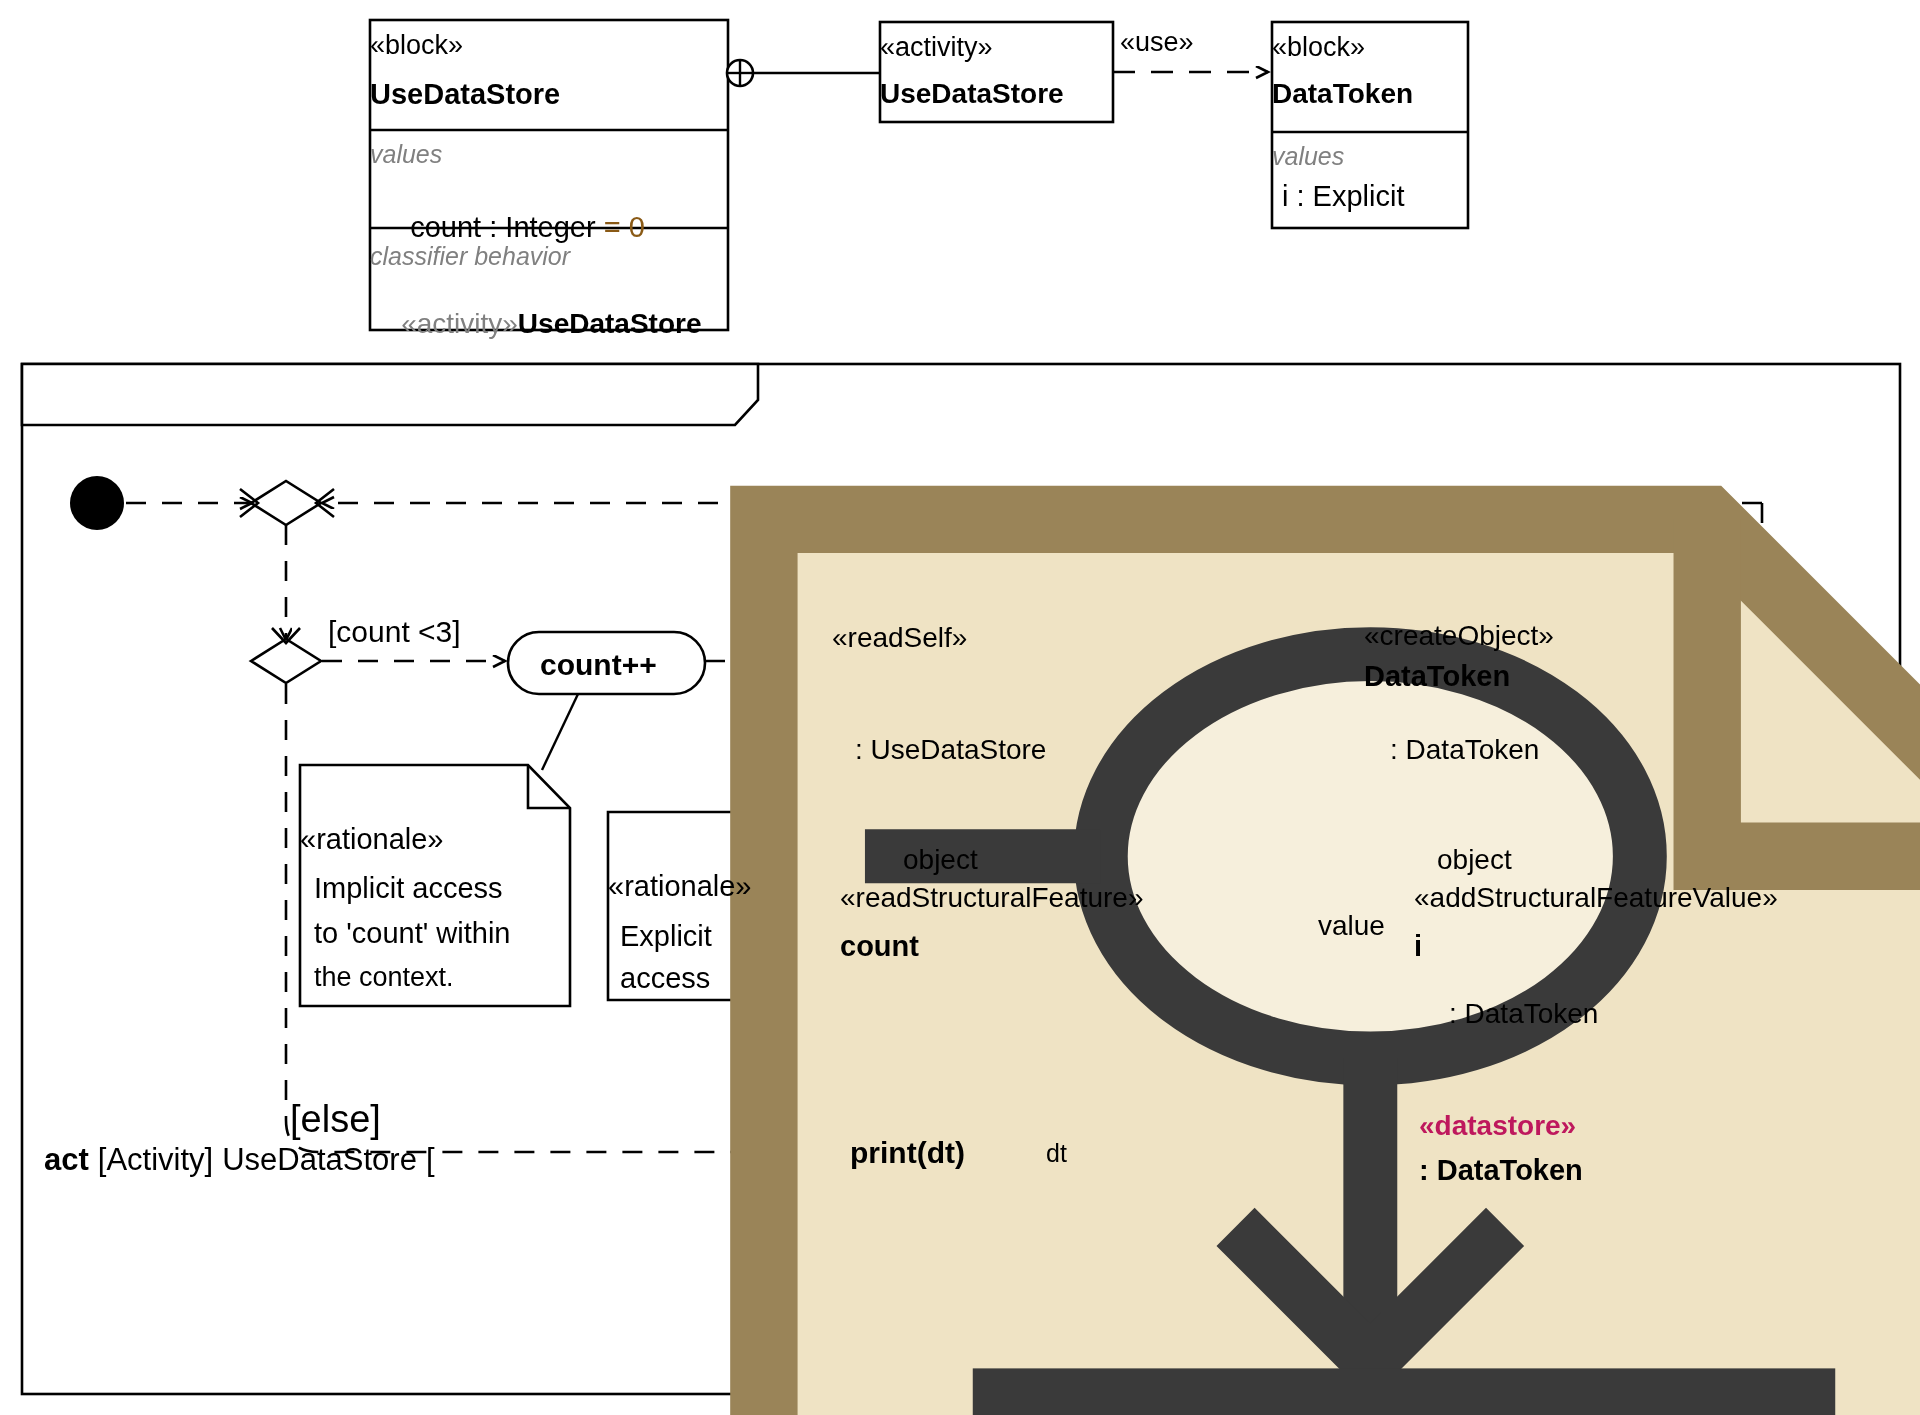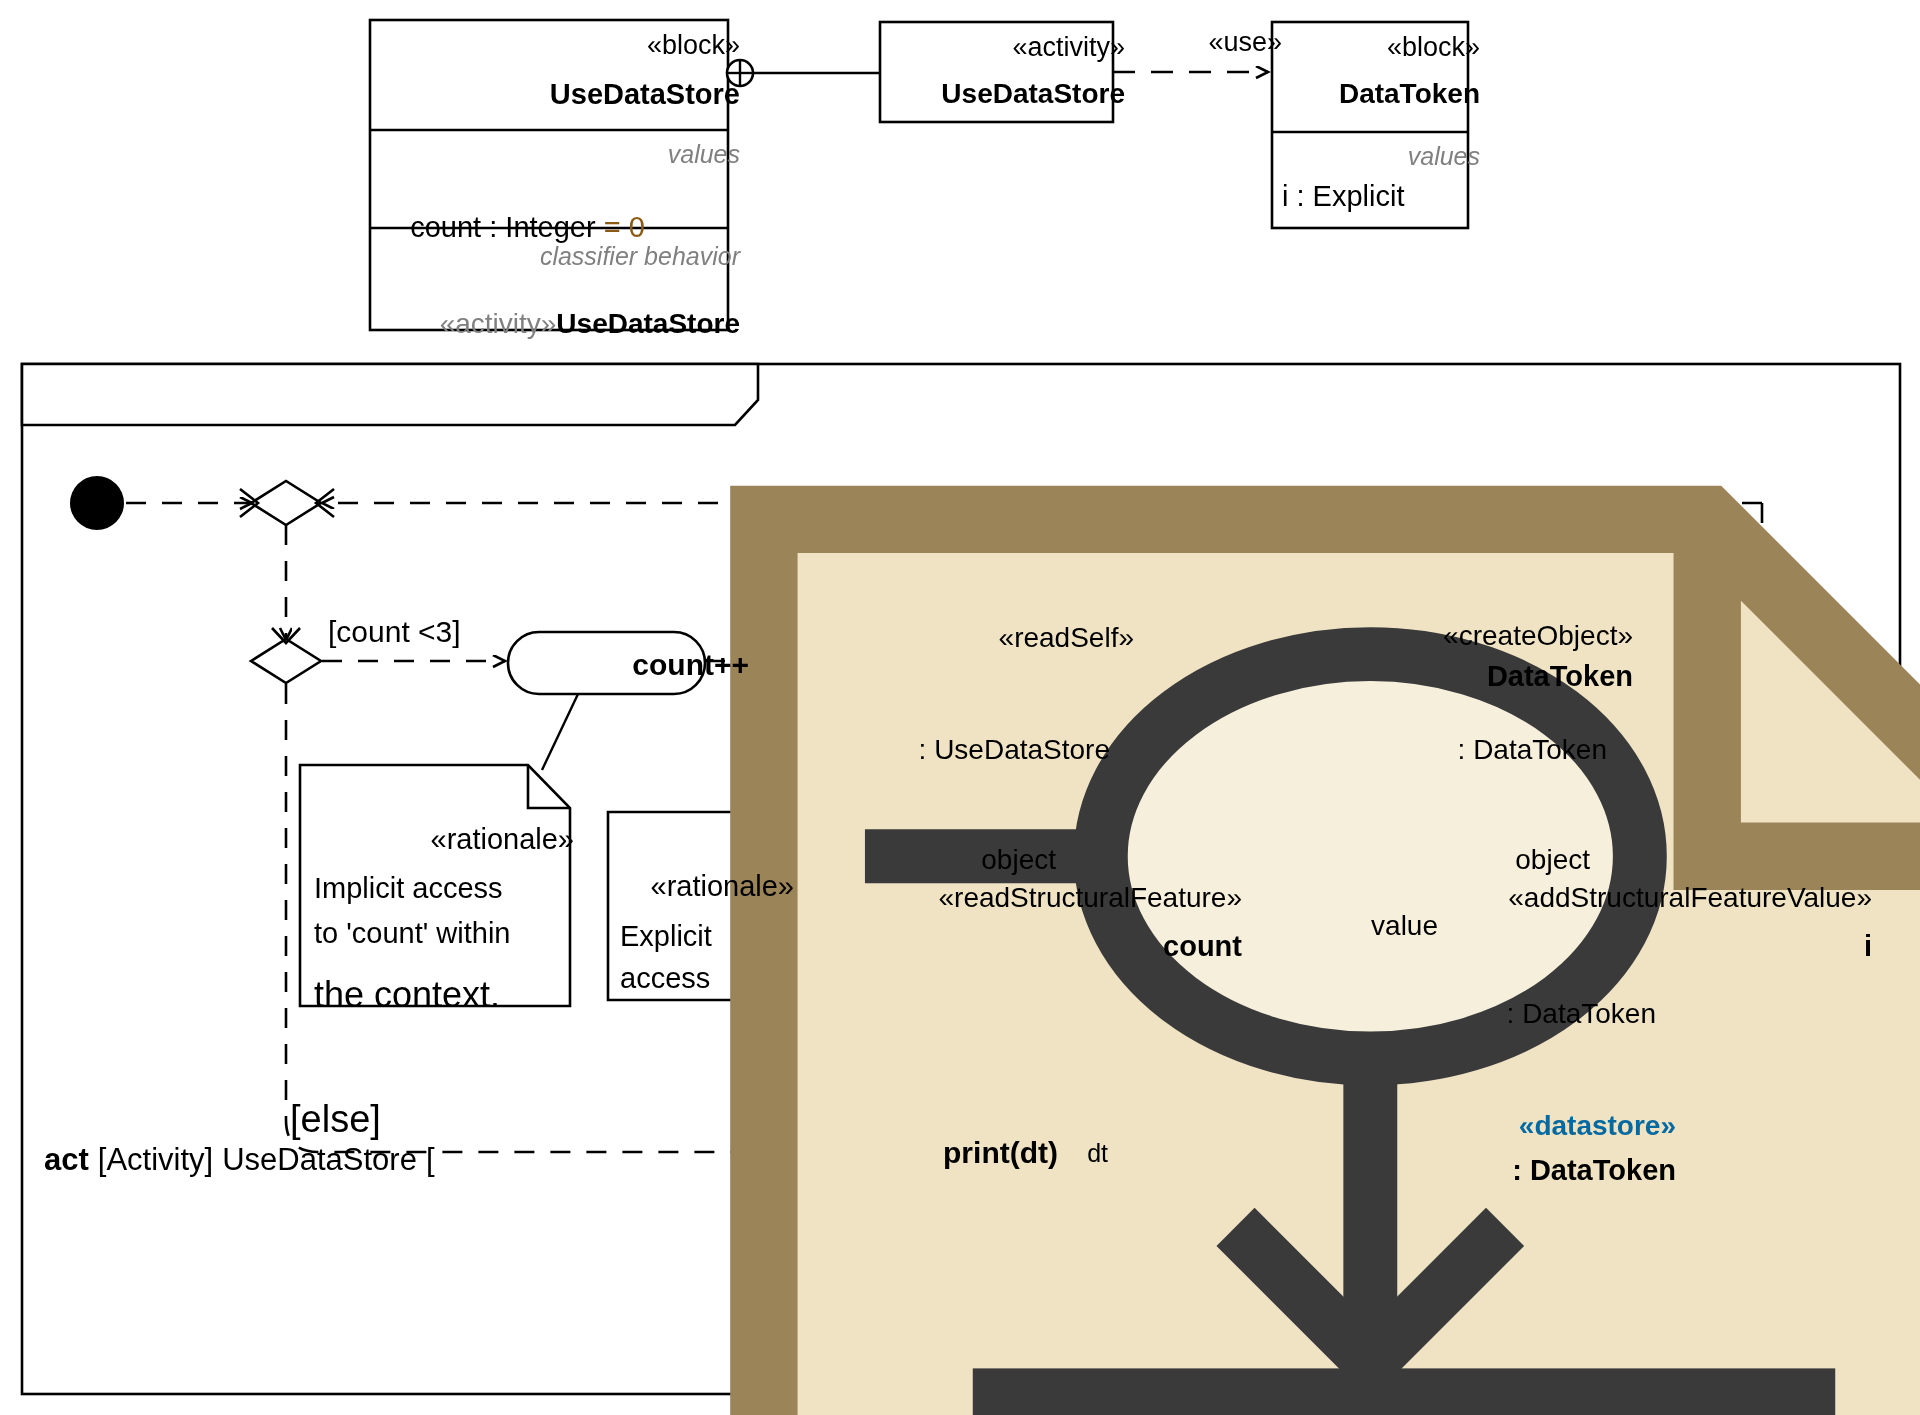--- a/index.html
+++ b/index.html
@@ -1,20 +1,20 @@
 <!DOCTYPE html>
 <html><head>
 <meta charset="utf-8">
 <style>
   html, body { margin:0; padding:0; background:#fff; }
   body { width:1920px; height:1415px; position:relative;
          font-family:"Liberation Sans", sans-serif; color:#000; }
   #canvas { position:absolute; left:0; top:0; width:1920px; height:1415px; }
   .lbl { position:absolute; white-space:pre; }
-  .ctr { text-align:right;padding-left:12px; }
+  .ctr { text-align:left; }
   svg { position:absolute; left:0; top:0; width:1920px; height:1415px;
         overflow:visible; pointer-events:none; }
 </style>
 </head>
 <body>
 
 <div id="canvas">
 
   <svg viewBox="0 0 1920 1415">
     <defs>
@@ -190,28 +190,28 @@
 
   <div class="lbl ctr" style="left:840px;top:882px;width:390px;font-size:28px;">«readStructuralFeature»</div>
   <div class="lbl ctr" style="left:840px;top:930px;width:390px;font-size:29px;font-weight:bold;">count</div>
 
   <div class="lbl ctr" style="left:1318px;top:910px;width:108px;font-size:28px;">value</div>
 
   <div class="lbl ctr" style="left:1414px;top:882px;width:446px;font-size:28px;">«addStructuralFeatureValue»</div>
   <div class="lbl ctr" style="left:1414px;top:930px;width:446px;font-size:29px;font-weight:bold;">i</div>
   <div class="lbl ctr" style="left:1449px;top:998px;width:195px;font-size:28px;">: DataToken</div>
 
-  <div class="lbl ctr" style="left:1419px;top:1110px;width:245px;font-size:28px;color:#0369a1;font-weight:bold;">«datastore»</div>
+  <div class="lbl ctr" style="left:1419px;top:1110px;width:245px;font-size:28px;color:#be185d;font-weight:bold;">«datastore»</div>
   <div class="lbl ctr" style="left:1419px;top:1154px;width:245px;font-size:29px;font-weight:bold;">: DataToken</div>
 
   <div class="lbl ctr" style="left:850px;top:1136px;width:196px;font-size:30px;font-weight:bold;">print(dt)</div>
   <div class="lbl ctr" style="left:1046px;top:1139px;width:50px;font-size:25px;">dt</div>
 
   <div class="lbl ctr" style="left:300px;top:823px;width:262px;font-size:29px;">«rationale»</div>
   <div class="lbl" style="left:314px;top:872px;width:256px;font-size:29px;">Implicit access</div>
   <div class="lbl" style="left:314px;top:917px;width:256px;font-size:29px;">to 'count' within</div>
-  <div class="lbl" style="left:314px;top:962px;width:256px;font-size:36px;margin-top:12px;">the context.</div>
+  <div class="lbl" style="left:314px;top:962px;width:256px;font-size:27px;">the context.</div>
 
   <div class="lbl ctr" style="left:608px;top:870px;width:174px;font-size:29px;">«rationale»</div>
   <div class="lbl" style="left:620px;top:920px;width:168px;font-size:29px;">Explicit</div>
   <div class="lbl" style="left:620px;top:962px;width:168px;font-size:29px;">access</div>
 
 </div>
 
 </body></html>

